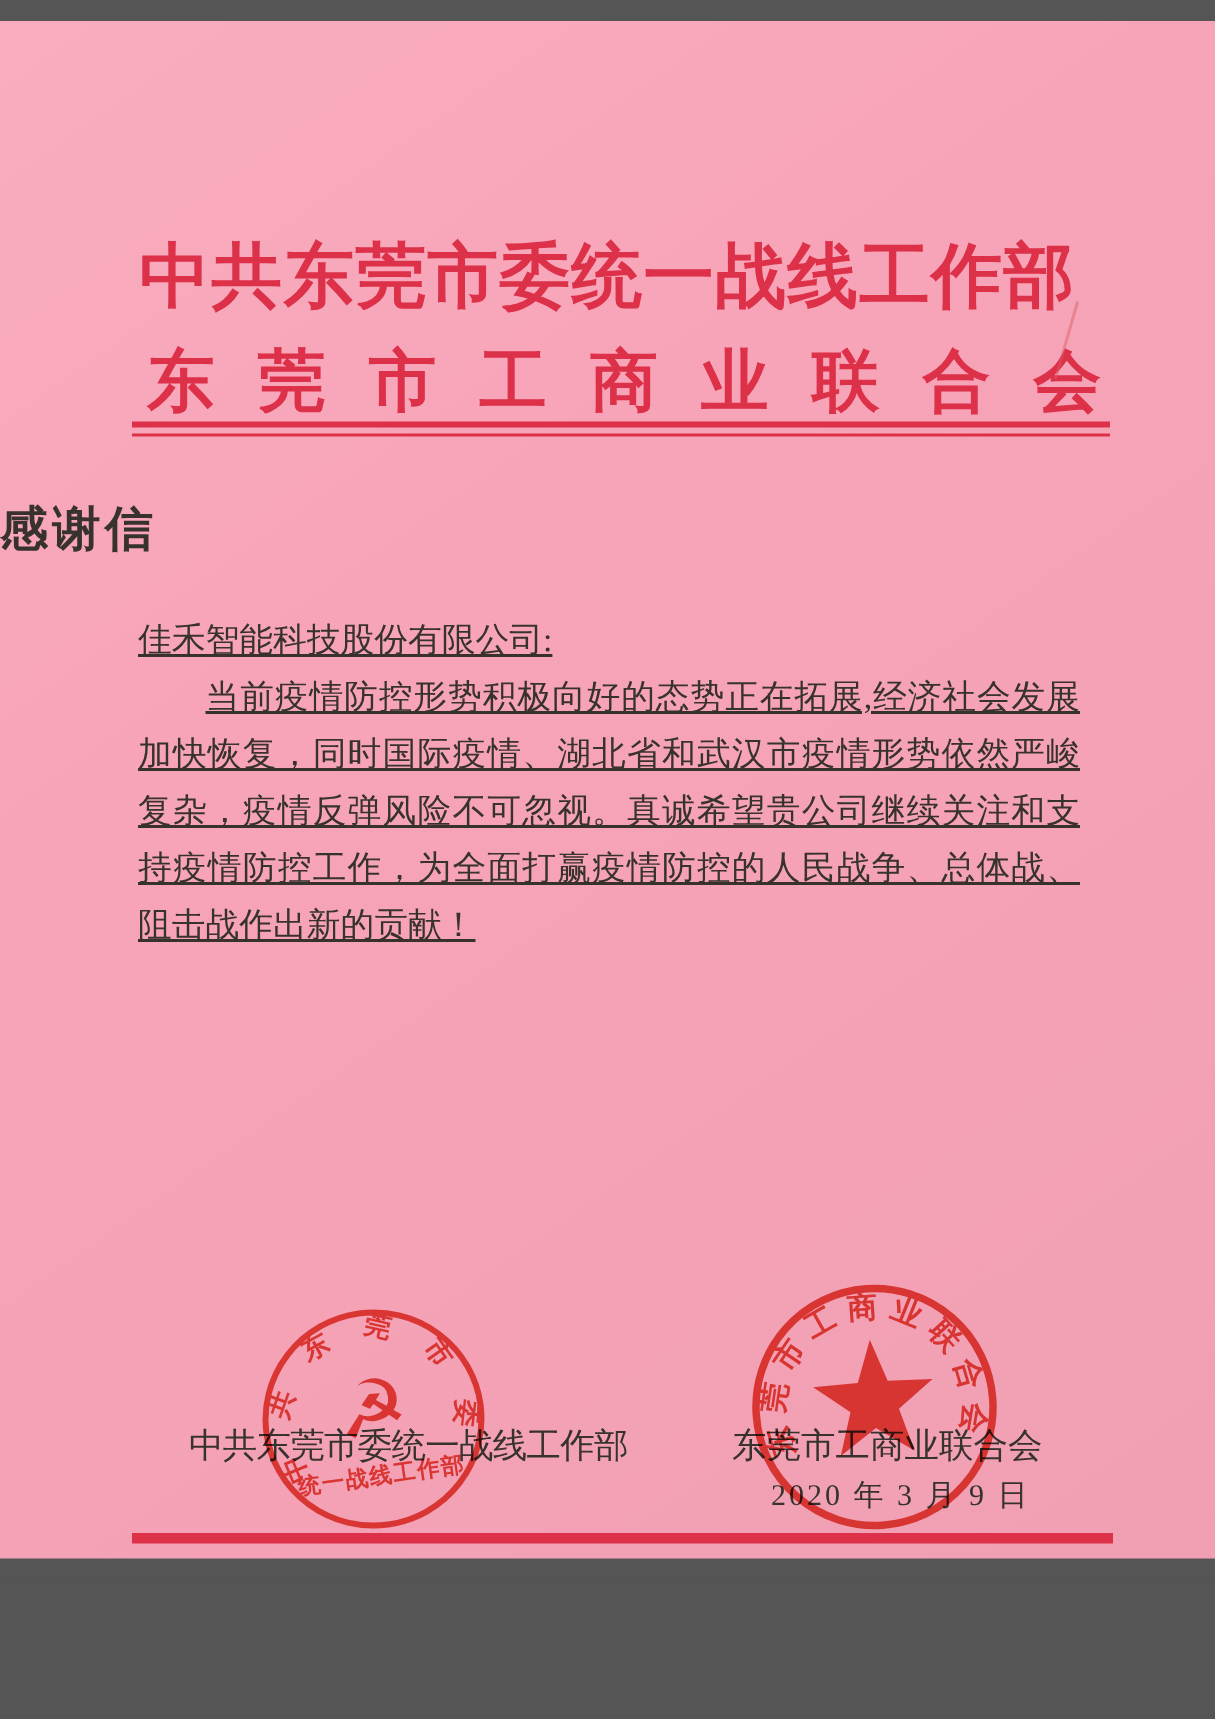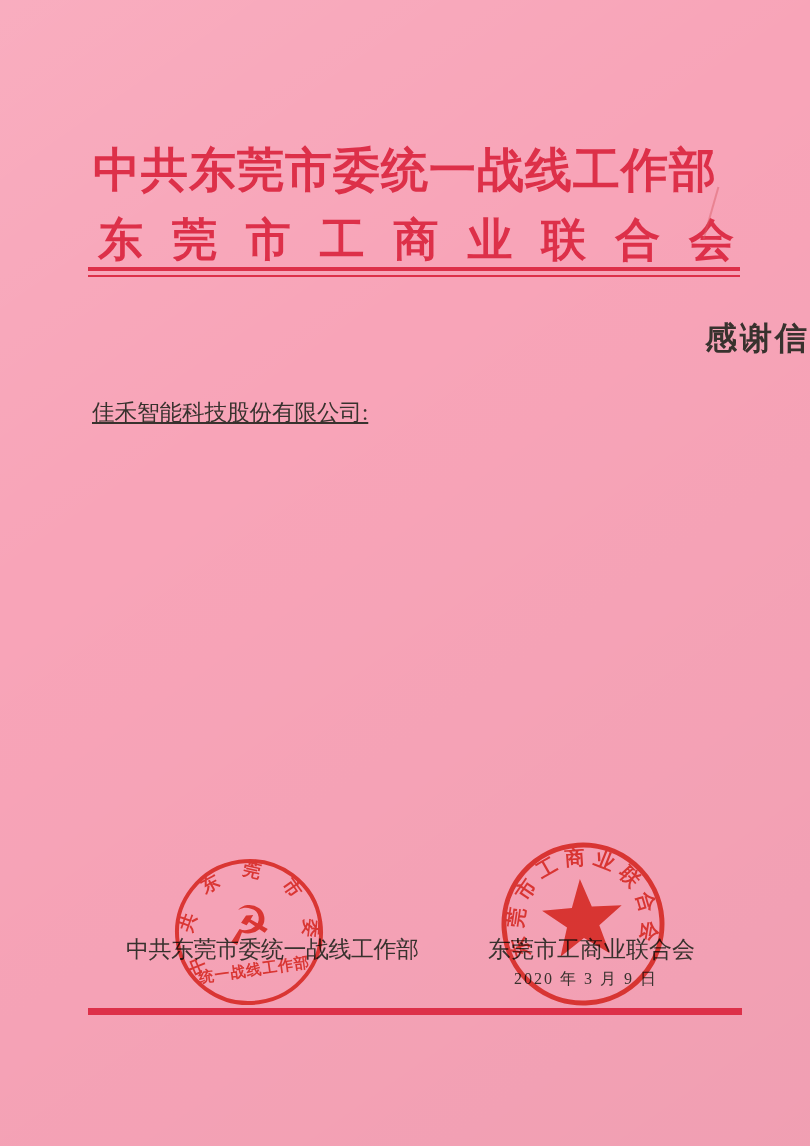--- a/index.html
+++ b/index.html
@@ -1,19 +1,19 @@
 <!DOCTYPE html>
 <html style="--bg: #f8a4b8; --accent: #dd3049; --stamp: #e03c2d; --ink: #38322e;"><head>
 <meta charset="utf-8">
 <style>
   html,body{margin:0;padding:0;background:#555;}
   .page{
     position:relative;
-    width:810px;height:1146px;
-    margin:0 auto;
+    width:810px;height:1025px;
+    margin:14px auto;
     background:var(--bg,#f8a4b8);
     background-image:linear-gradient(145deg, rgba(255,255,255,.10) 0%, rgba(255,255,255,0) 35%, rgba(0,0,0,.03) 100%);
     overflow:hidden;
     font-family:"Liberation Serif","DejaVu Serif",serif;
     color:var(--ink,#38322e);
   }
   .abs{position:absolute;}
 
   
   .org1{
@@ -28,39 +28,39 @@
     font-size:45px;font-weight:bold;
     color:var(--accent,#dd3049);
     text-align:justify;text-align-last:justify;
   }
   .rule-thick{left:88px;top:267px;width:652px;height:4px;background:var(--accent,#dd3049);}
   .rule-thin{left:88px;top:275px;width:652px;height:2px;background:var(--accent,#dd3049);}
 
   
   .title{
     left:0;top:317px;width:810px;
-    text-align:right;
+    text-align:left;
     font-size:32px;font-weight:bold;
     letter-spacing:3px;
   }
 
   
   .body{
     left:92px;top:394px;width:628px;
     font-size:22.5px;line-height:38px;
     text-align:justify;
     text-decoration:underline;
   }
   .body p{margin:0;text-indent:2em;text-align:justify;}
   .salutation{margin:0;}
 
   
   .sig-left{left:126px;top:934px;font-size:23px;letter-spacing:-0.5px;}
   .sig-right{left:488px;top:934px;font-size:23px;}
-  .date{left:514px;top:969px;font-size:16px;letter-spacing:2px;}
+  .date{left:514px;top:969px;font-size:20px;letter-spacing:2px;}
 
   .bottom-rule{left:88px;top:1008px;width:654px;height:7px;background:var(--accent,#dd3049);}
 
   
   .stamp{position:absolute;mix-blend-mode:multiply;opacity:.88;}
   .stamp-left{left:172px;top:855px;transform:rotate(-8deg);}
   .stamp-right{left:500px;top:841px;transform:rotate(-4deg);}
   .stamp .ring{fill:none;stroke:var(--stamp,#e03c2d);}
   .stamp text{fill:var(--stamp,#e03c2d);font-weight:bold;font-family:"Liberation Serif","DejaVu Serif",serif;}
   .stamp .emblem{font-family:"DejaVu Sans",sans-serif;font-weight:normal;}
@@ -79,20 +79,21 @@
 
   <div class="abs org1">中共东莞市委统一战线工作部</div>
   <div class="abs org2">东莞市工商业联合会</div>
   <div class="abs rule-thick"></div>
   <div class="abs rule-thin"></div>
 
   <div class="abs title">感谢信</div>
 
   <div class="abs body">
     <div class="salutation">佳禾智能科技股份有限公司:</div>
+    <p>当前疫情防控形势积极向好的态势正在拓展,经济社会发展加快恢复，同时国际疫情、湖北省和武汉市疫情形势依然严峻复杂，疫情反弹风险不可忽视。真诚希望贵公司继续关注和支持疫情防控工作，为全面打赢疫情防控的人民战争、总体战、阻击战作出新的贡献！</p>
   </div>
 
   <div class="abs sig-left">中共东莞市委统一战线工作部</div>
   <div class="abs sig-right">东莞市工商业联合会</div>
   <div class="abs date">2020 年 3 月 9 日</div>
 
   <div class="abs bottom-rule"></div>
 
   <svg class="stamp stamp-left" width="154" height="154" viewBox="0 0 154 154">
     <defs>

